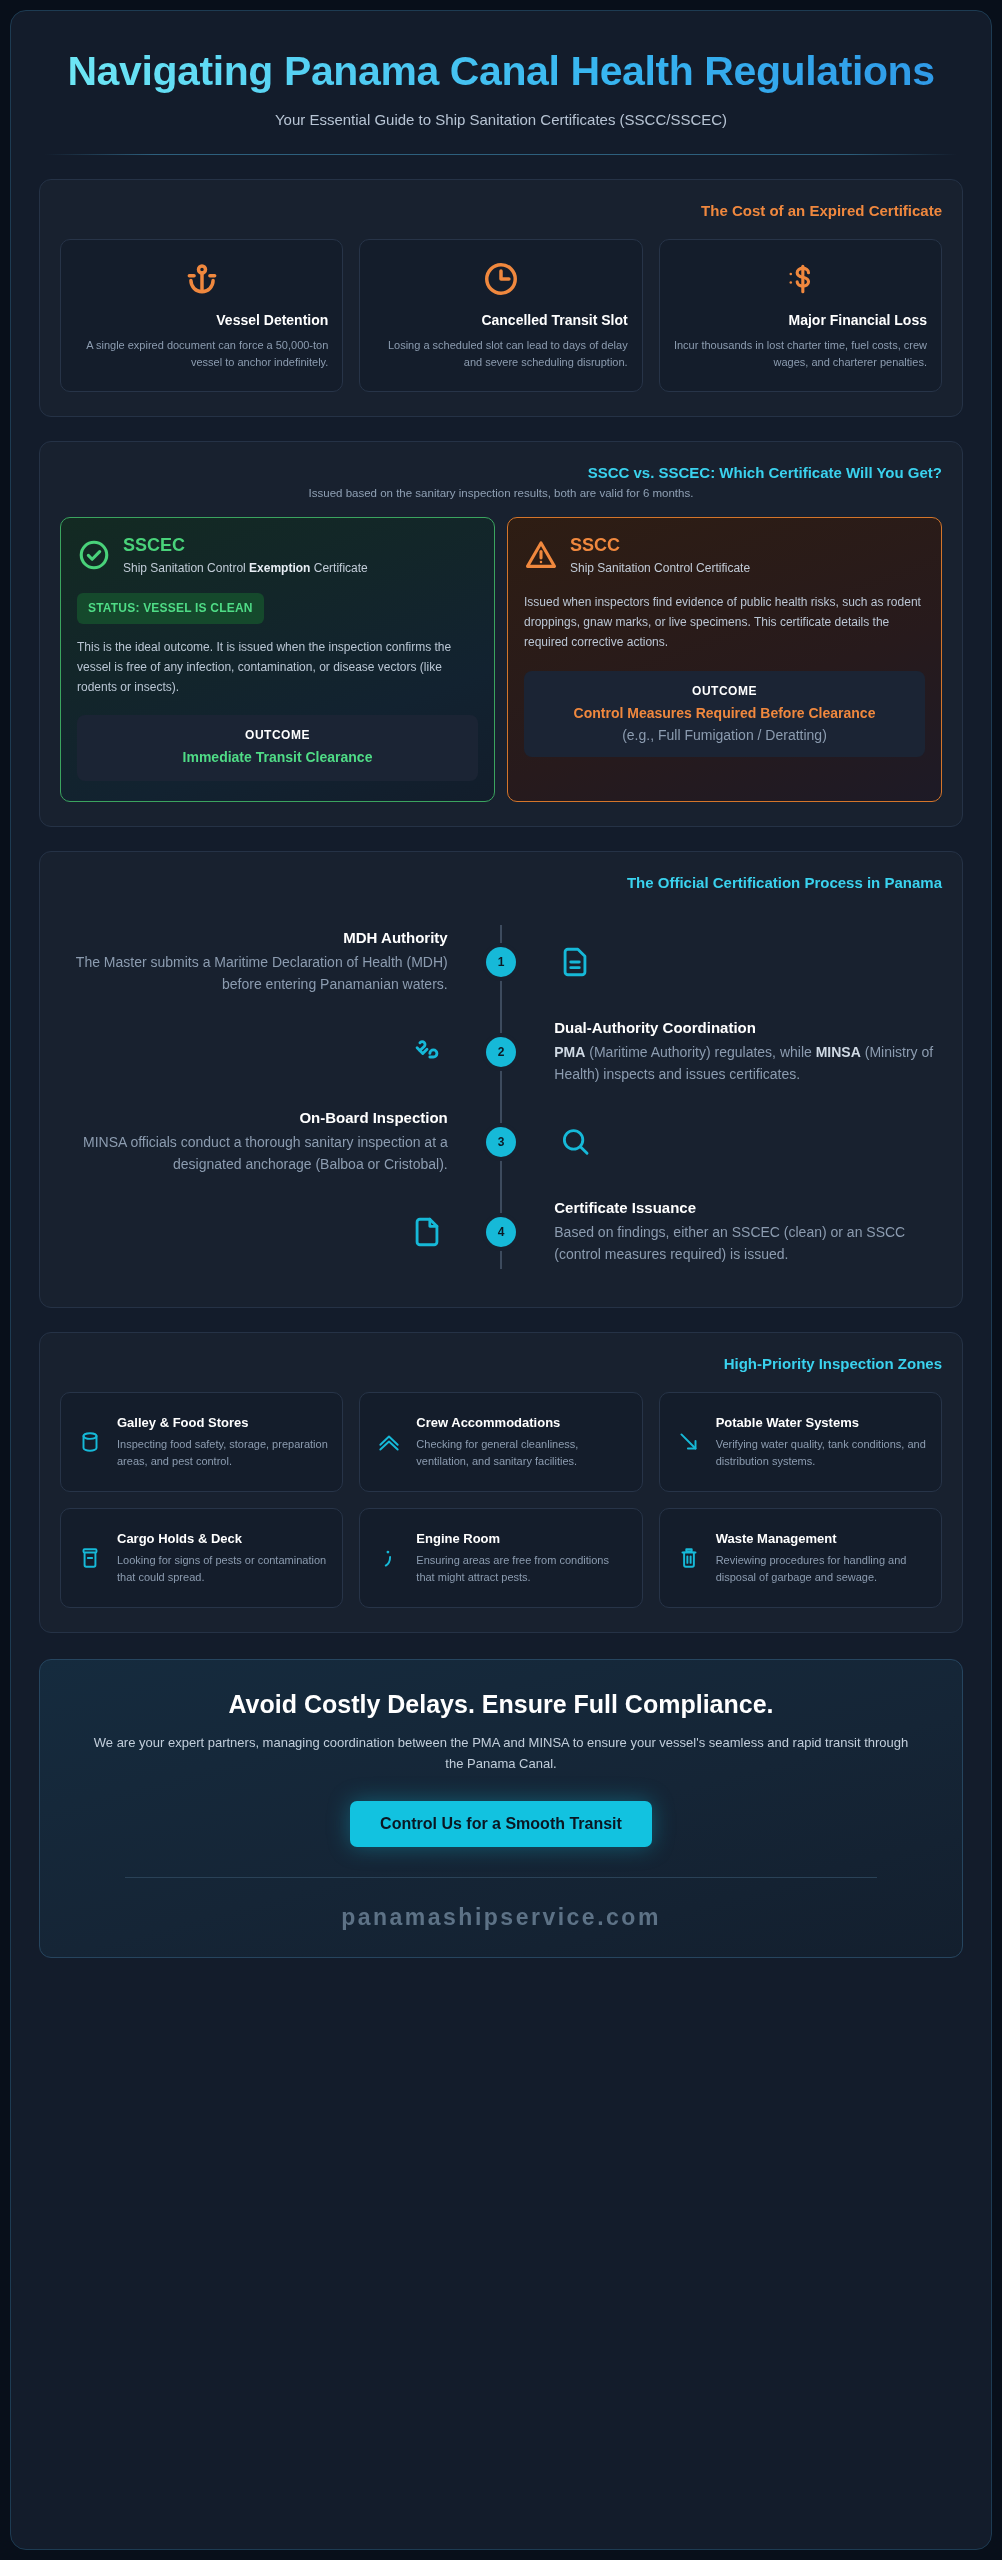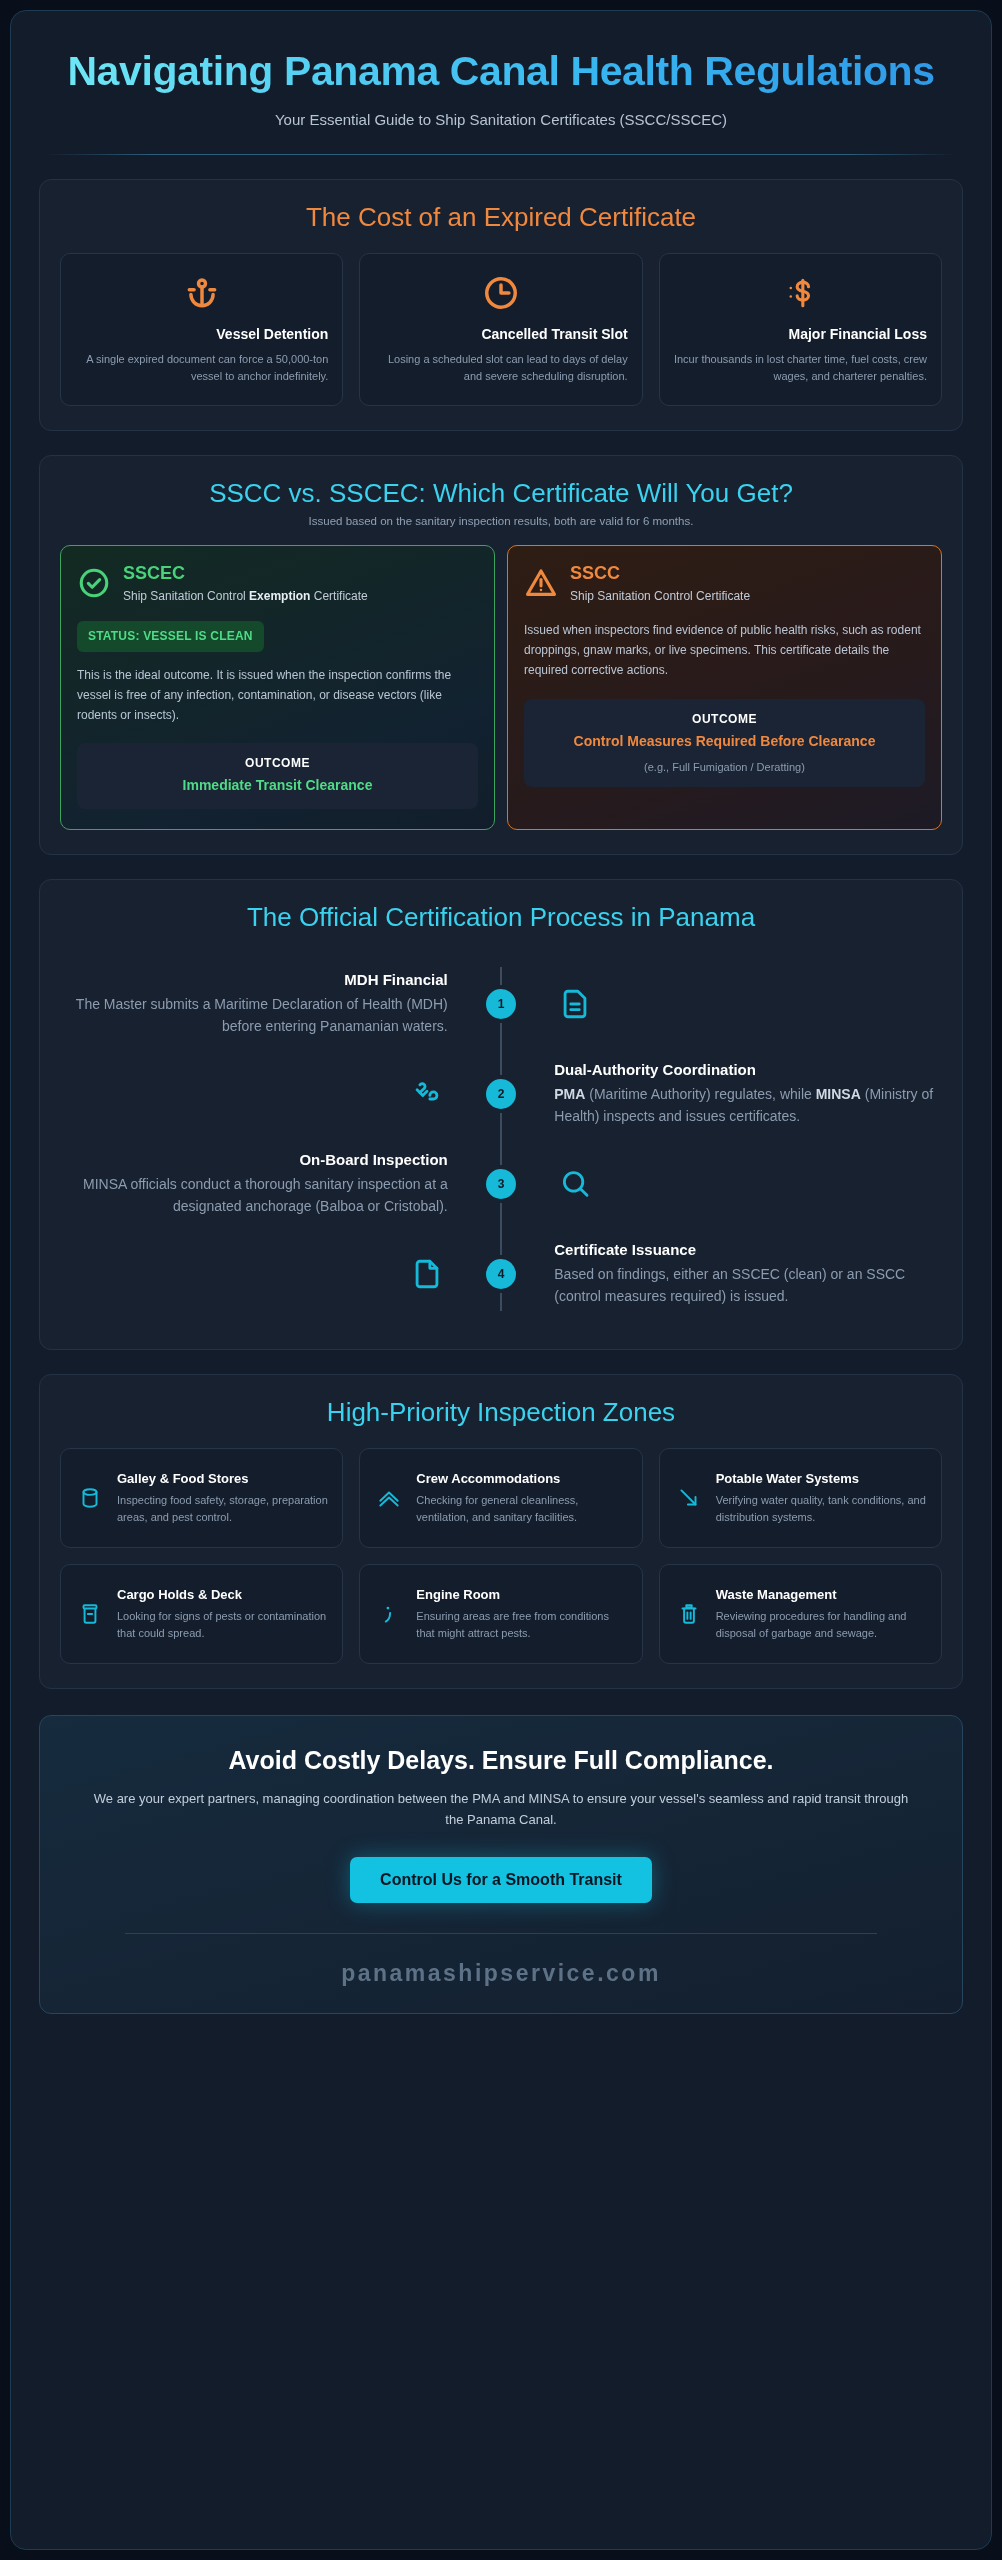--- a/index.html
+++ b/index.html
@@ -53,23 +53,23 @@
 
   
   .section {
     margin-top: 24px;
     background: #18212f;
     border: 1px solid #253246;
     border-radius: 12px;
     padding: 22px 20px 24px 20px;
   }
   .section-title {
-    text-align: center;
-    font-size: 26px;
-    font-weight: normal;
+    text-align: right;
+    font-size: 15px;
+    font-weight: bold;
     margin-bottom: 20px;
   }
   .title-orange { color: #f0883e; }
   .title-cyan { color: #3ad2ee; }
   .section-sub {
     text-align: center;
     font-size: 11.5px;
     color: #8fa0b4;
     margin-top: -14px;
     margin-bottom: 18px;
@@ -126,21 +126,21 @@
   .outcome-box {
     background: #1b2434;
     border-radius: 8px;
     padding: 13px 12px 14px 12px;
     text-align: center;
   }
   .outcome-label { font-size: 12px; font-weight: bold; color: #ffffff; letter-spacing: 0.5px; margin-bottom: 6px; }
   .outcome-value { font-size: 14px; font-weight: bold; line-height: 1.35; }
   .outcome-green { color: #4fdc86; }
   .outcome-orange { color: #f0883e; }
-  .outcome-note { font-size: 11px; color: #8c9cb0; margin-top: 11px; }
+  .outcome-note { font-size: 14px; color: #8c9cb0; margin-top: 5px; }
 
   
   .timeline { position: relative; padding: 6px 0 6px 0; }
   .timeline .spine {
     position: absolute;
     left: 50%;
     top: 14px;
     bottom: 14px;
     width: 2px;
     margin-left: -1px;
@@ -327,21 +327,21 @@
     </div>
   </div>
 
   <div class="section">
     <div class="section-title title-cyan">The Official Certification Process in Panama</div>
     <div class="timeline">
       <div class="spine"></div>
 
       <div class="tl-row">
         <div class="tl-side tl-text-right">
-          <h3>MDH Financial</h3>
+          <h3>MDH Authority</h3>
           <p>The Master submits a Maritime Declaration of Health (MDH) before entering Panamanian waters.</p>
         </div>
         <div class="tl-mid">
           <div class="tl-dot">1</div>
         </div>
         <div class="tl-side tl-icon-cell tl-icon-left">
           <svg width="34" height="34" viewBox="0 0 24 24" fill="none" stroke="#16b9d8" stroke-width="2" stroke-linecap="round" stroke-linejoin="round">
             <path d="M14 3H7a2 2 0 0 0-2 2v14a2 2 0 0 0 2 2h10a2 2 0 0 0 2-2V8z"></path>
             <path d="M9 12h6"></path>
               <path d="M9 16h6"></path>

